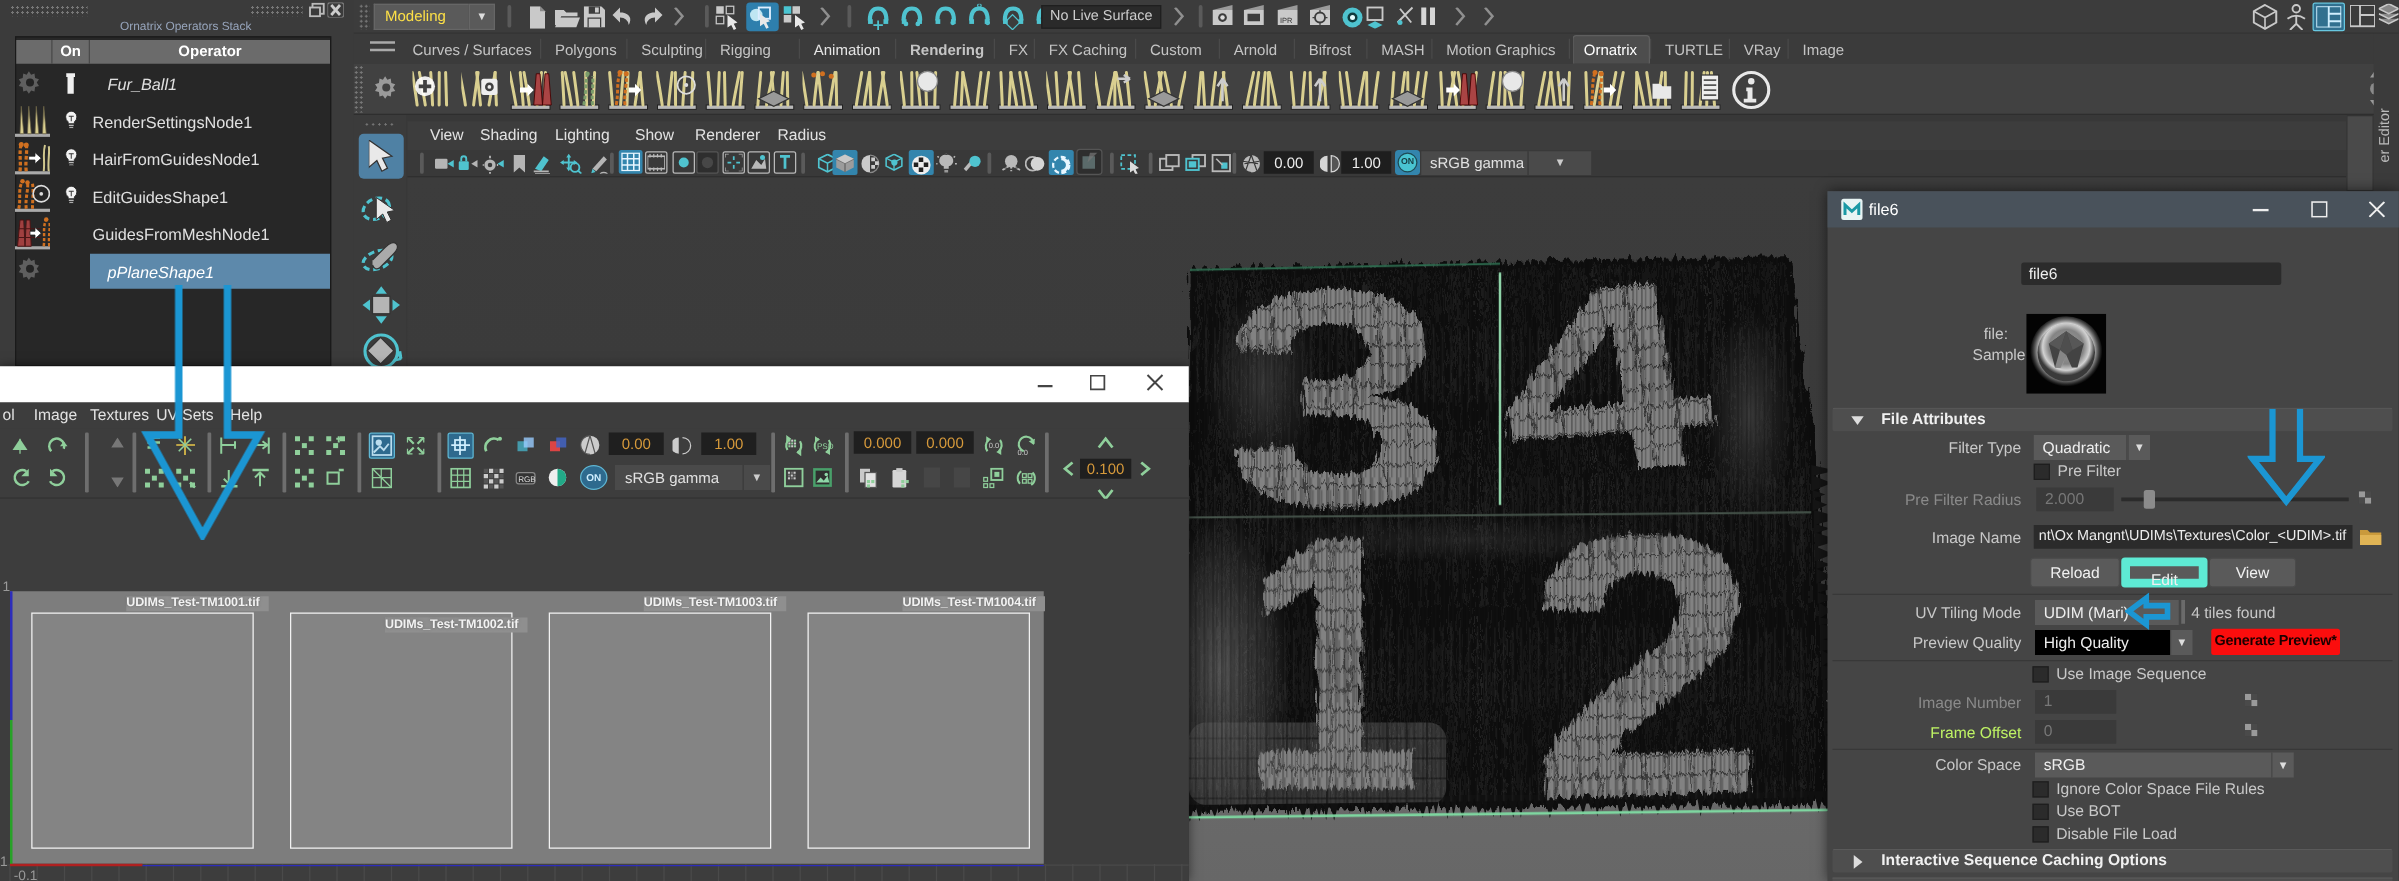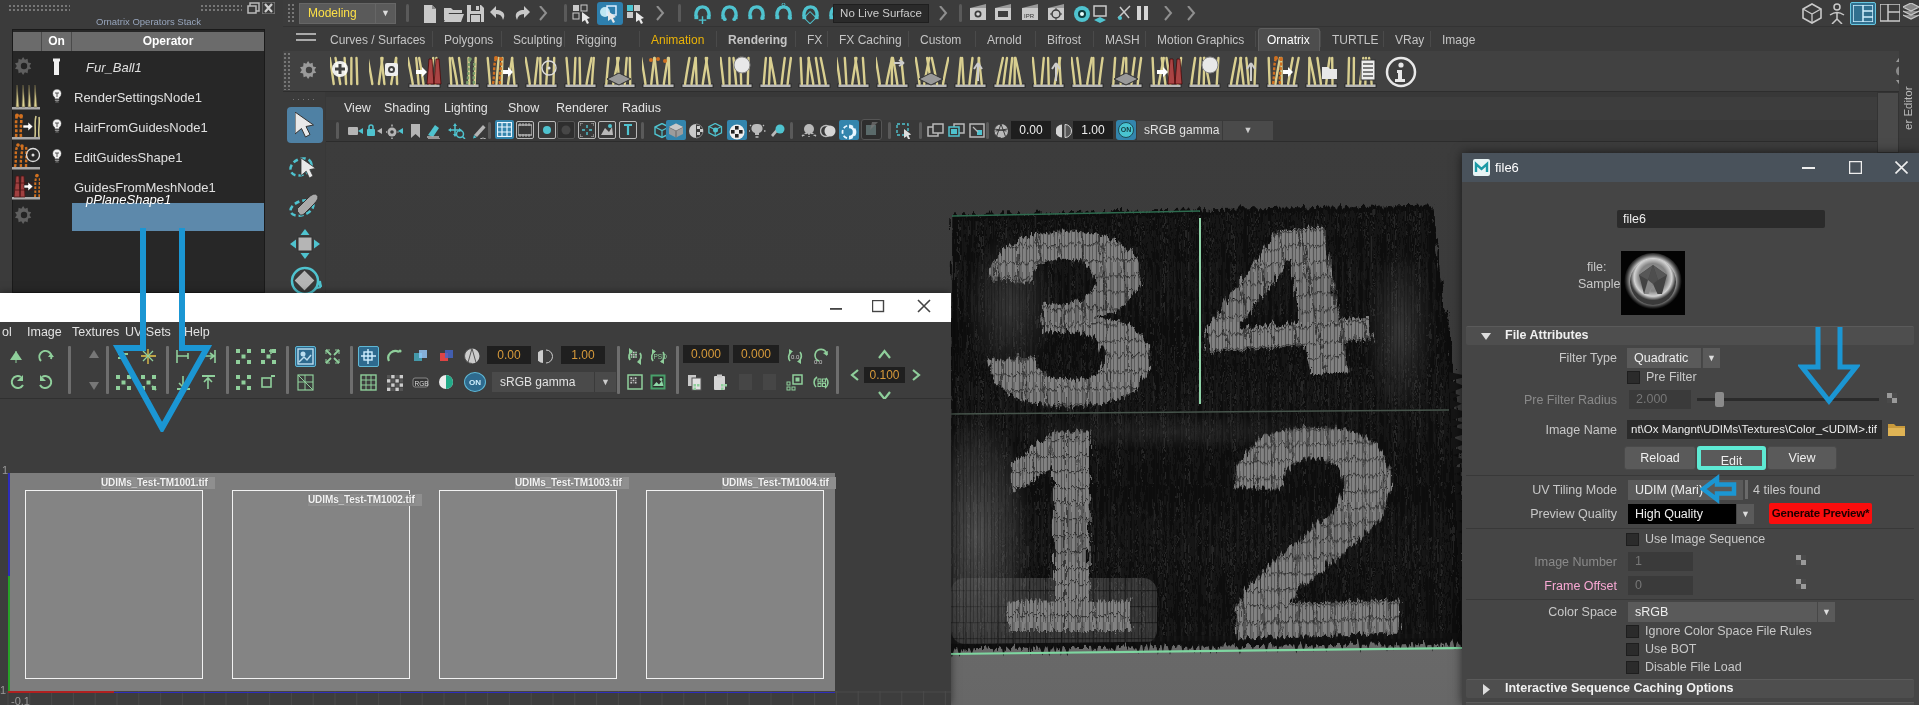--- a/index.html
+++ b/index.html
@@ -184,21 +184,21 @@
 <div class="abs" style="left:0px;top:27px;width:1919px;height:24px;background:#3b3b3b;"></div>
 <div class="abs" style="left:296px;top:33px;width:20px;height:3px;border-top:2px solid #aaa;border-bottom:2px solid #aaa;height:8px;"></div>
 <div class="abs" style="left:1258px;top:28px;width:62px;height:23px;background:#4d4d4d;border:1px solid #5e5e5e;border-bottom:none;border-radius:3px 3px 0 0;"></div>
 <div class="abs" style="left:330px;top:33px;white-space:nowrap;color:#c4c4c4;font-size:12px;">Curves / Surfaces</div>
 <div class="abs" style="left:444px;top:33px;white-space:nowrap;color:#c4c4c4;font-size:12px;">Polygons</div>
 <div class="abs" style="left:432px;top:31px;width:1px;height:16px;background:#4a4a4a;"></div>
 <div class="abs" style="left:513px;top:33px;white-space:nowrap;color:#c4c4c4;font-size:12px;">Sculpting</div>
 <div class="abs" style="left:501px;top:31px;width:1px;height:16px;background:#4a4a4a;"></div>
 <div class="abs" style="left:576px;top:33px;white-space:nowrap;color:#c4c4c4;font-size:12px;">Rigging</div>
 <div class="abs" style="left:564px;top:31px;width:1px;height:16px;background:#4a4a4a;"></div>
-<div class="abs" style="left:651px;top:33px;white-space:nowrap;color:#eab308;font-size:12px;text-align:center;">Animation</div>
+<div class="abs" style="left:651px;top:33px;white-space:nowrap;color:#e5e5e5;font-size:12px;text-align:center;">Animation</div>
 <div class="abs" style="left:639px;top:31px;width:1px;height:16px;background:#4a4a4a;"></div>
 <div class="abs" style="left:728px;top:33px;white-space:nowrap;color:#c4c4c4;font-size:12px;font-weight:bold;">Rendering</div>
 <div class="abs" style="left:716px;top:31px;width:1px;height:16px;background:#4a4a4a;"></div>
 <div class="abs" style="left:807px;top:33px;white-space:nowrap;color:#c4c4c4;font-size:12px;">FX</div>
 <div class="abs" style="left:795px;top:31px;width:1px;height:16px;background:#4a4a4a;"></div>
 <div class="abs" style="left:839px;top:33px;white-space:nowrap;color:#c4c4c4;font-size:12px;">FX Caching</div>
 <div class="abs" style="left:827px;top:31px;width:1px;height:16px;background:#4a4a4a;"></div>
 <div class="abs" style="left:920px;top:33px;white-space:nowrap;color:#c4c4c4;font-size:12px;">Custom</div>
 <div class="abs" style="left:908px;top:31px;width:1px;height:16px;background:#4a4a4a;"></div>
 <div class="abs" style="left:987px;top:33px;white-space:nowrap;color:#c4c4c4;font-size:12px;">Arnold</div>
@@ -559,21 +559,21 @@
       <path d="M12 12 h4 v-3 l5 4.5 -5 4.5 v-3 h-4 z" fill="#fff" stroke="#222" stroke-width="0.6"></path>
       <path d="M23 24 C24 15 22 9 25 2 M27.5 24 C26.5 16 28.5 9 27.5 4" stroke="#d07020" stroke-width="2" fill="none" stroke-dasharray="2.6 1.4"></path>
       <circle cx="25" cy="2.5" r="1.8" fill="#d07020"></circle>
     </svg>
 <div class="abs" style="left:74px;top:180px;white-space:nowrap;color:#e0e0e0;font-size:13px;">GuidesFromMeshNode1</div>
 <div class="abs" style="left:72px;top:203px;width:192px;height:28px;background:#5d89ab;"></div>
 <svg class="abs" style="left:14px;top:205px;" width="24" height="24" viewBox="0 0 24 24">
       <path d="M9 0 L11 3 L14 2 L14.5 6 L18 7 L16 10 L18 13 L14.5 14 L14 18 L11 17 L9 20 L7 17 L4 18 L3.5 14 L0 13 L2 10 L0 7 L3.5 6 L4 2 L7 3 Z" fill="#5f5f5f" transform="translate(1,1) scale(0.9)"></path>
       <circle cx="10" cy="10" r="3.2" fill="#242424"></circle>
     </svg>
-<div class="abs" style="left:86px;top:192px;white-space:nowrap;color:#fff;font-style:italic;font-size:13px;">pPlaneShape1</div>
+<div class="abs" style="left:86px;top:210px;white-space:nowrap;color:#fff;font-style:italic;font-size:13px;">pPlaneShape1</div>
 <div class="abs" style="left:291px;top:97px;width:26px;height:6px;background-image:radial-gradient(#777 0.9px, transparent 1px);background-size:5px 5px;"></div>
 <div class="abs" style="left:287px;top:107px;width:36px;height:36px;background:#4f81a4;border-radius:4px;"></div>
 <svg class="abs" style="left:295px;top:112px;" width="22" height="27" viewBox="0 0 22 27">
       <path d="M0 0 L0 22 L6.5 16.5 L10.5 25 L15 22.5 L11 14.5 L18.5 13 Z" fill="#e9e9e9" stroke="#333" stroke-width="1"></path>
     </svg>
 <svg class="abs" style="left:288px;top:150px;" width="34" height="34" viewBox="0 0 34 34">
       <ellipse cx="13" cy="17" rx="11" ry="8" fill="none" stroke="#4fc3cf" stroke-width="2.5" stroke-dasharray="5 3" transform="rotate(-25 13 17)"></ellipse>
       <g transform="translate(13,8) scale(0.8)">
         <path d="M0 0 L0 22 L6.5 16.5 L10.5 25 L15 22.5 L11 14.5 L18.5 13 Z" fill="#e9e9e9" stroke="#333" stroke-width="1"></path>
       </g>
@@ -1239,21 +1239,21 @@
       <rect x="5" width="5" height="5" fill="#4a4a4a"></rect>
       <rect y="5" width="5" height="5" fill="#4a4a4a"></rect>
     </svg>
 <div class="abs" style="left:1466px;top:423px;width:151px;height:15px;color:#c8c8c8;font-size:12.5px;text-align:right;">Image Name</div>
 <div class="abs" style="left:1627px;top:420px;width:255px;height:19px;background:#2b2b2b;color:#ececec;font-size:11.5px;line-height:19px;padding-left:4px;overflow:hidden;white-space:nowrap;">nt\Ox Mangnt\UDIMs\Textures\Color_&lt;UDIM&gt;.tif</div>
 <svg class="abs" style="left:1887px;top:421px;" width="19" height="16" viewBox="0 0 19 16">
       <path d="M1 3 h6 l2 2 h9 v10 h-17 z" fill="#c99a3c"></path>
       <path d="M1 7 h17 v8 h-17 z" fill="#e0b455"></path>
     </svg>
 <div class="abs" style="left:1624px;top:446px;width:72px;height:24px;background:#5a5a5a;border-radius:3px;border:1px solid #4a4a4a;color:#f0f0f0;font-size:12.5px;text-align:center;line-height:22px;">Reload</div>
-<div class="abs" style="left:1697px;top:446px;width:69px;height:24px;background:#5a5a5a;border-radius:3px;border:4px solid #5eead4;color:#f0f0f0;font-size:12.5px;text-align:center;line-height:22px;">Edit</div>
+<div class="abs" style="left:1697px;top:446px;width:69px;height:24px;background:#5a5a5a;border-radius:3px;border:7px solid #5eead4;color:#f0f0f0;font-size:12.5px;text-align:center;line-height:22px;">Edit</div>
 <div class="abs" style="left:1767px;top:446px;width:70px;height:24px;background:#5a5a5a;border-radius:3px;border:1px solid #4a4a4a;color:#f0f0f0;font-size:12.5px;text-align:center;line-height:22px;">View</div>
 <div class="abs" style="left:1466px;top:475px;width:448px;height:1px;background:#383838;"></div>
 <div class="abs" style="left:1466px;top:483px;width:151px;height:15px;color:#c8c8c8;font-size:12.5px;text-align:right;">UV Tiling Mode</div>
 <div class="abs" style="left:1628px;top:480px;width:115px;height:20px;background:#5a5a5a;color:#eee;font-size:12.5px;line-height:20px;padding-left:7px;">UDIM (Mari)</div>
 <div class="abs" style="left:1745px;top:480px;width:3px;height:19px;background:#6a6a6a;"></div>
 <div class="abs" style="left:1753px;top:483px;white-space:nowrap;color:#c8c8c8;font-size:12.5px;">4 tiles found</div>
 <div class="abs" style="left:1466px;top:507px;width:151px;height:15px;color:#c8c8c8;font-size:12.5px;text-align:right;">Preview Quality</div>
 <div class="abs" style="left:1628px;top:504px;width:108px;height:20px;background:#000000;color:#eee;font-size:12.5px;line-height:20px;padding-left:7px;">High Quality</div>
 <div class="abs" style="left:1736px;top:504px;width:18px;height:20px;background:#5a5a5a;border-left:1px solid #474747;color:#ddd;font-size:9px;text-align:center;line-height:20px;">▼</div>
 <div class="abs" style="left:1769px;top:503px;width:103px;height:21px;background:#fb0d0d;border-radius:2px;color:#1c0000;font-size:11.5px;letter-spacing:-0.2px;white-space:nowrap;text-align:center;line-height:21px;font-weight:bold;overflow:hidden;">Generate Preview*</div>
@@ -1261,21 +1261,21 @@
 <div class="abs" style="left:1626px;top:533px;width:13px;height:13px;background:#2b2b2b;border:1px solid #1e1e1e;"></div>
 <div class="abs" style="left:1645px;top:532px;white-space:nowrap;color:#c8c8c8;font-size:12.5px;">Use Image Sequence</div>
 <div class="abs" style="left:1466px;top:555px;width:151px;height:15px;color:#8a8a8a;font-size:12.5px;text-align:right;">Image Number</div>
 <div class="abs" style="left:1628px;top:552px;width:65px;height:19px;background:#3a3a3a;color:#777;font-size:12.5px;line-height:19px;padding-left:7px;">1</div>
 <svg class="abs" style="left:1796px;top:555px;" width="10" height="10" viewBox="0 0 10 10">
       <rect width="5" height="5" fill="#9a9a9a"></rect>
       <rect x="5" y="5" width="5" height="5" fill="#9a9a9a"></rect>
       <rect x="5" width="5" height="5" fill="#4a4a4a"></rect>
       <rect y="5" width="5" height="5" fill="#4a4a4a"></rect>
     </svg>
-<div class="abs" style="left:1466px;top:579px;width:151px;height:15px;color:#f9a8d4;font-size:12.5px;text-align:right;">Frame Offset</div>
+<div class="abs" style="left:1466px;top:579px;width:151px;height:15px;color:#bef264;font-size:12.5px;text-align:right;">Frame Offset</div>
 <div class="abs" style="left:1628px;top:576px;width:65px;height:19px;background:#3a3a3a;color:#777;font-size:12.5px;line-height:19px;padding-left:7px;">0</div>
 <svg class="abs" style="left:1796px;top:579px;" width="10" height="10" viewBox="0 0 10 10">
       <rect width="5" height="5" fill="#9a9a9a"></rect>
       <rect x="5" y="5" width="5" height="5" fill="#9a9a9a"></rect>
       <rect x="5" width="5" height="5" fill="#4a4a4a"></rect>
       <rect y="5" width="5" height="5" fill="#4a4a4a"></rect>
     </svg>
 <div class="abs" style="left:1466px;top:599px;width:448px;height:1px;background:#383838;"></div>
 <div class="abs" style="left:1466px;top:605px;width:151px;height:15px;color:#c8c8c8;font-size:12.5px;text-align:right;">Color Space</div>
 <div class="abs" style="left:1628px;top:602px;width:189px;height:20px;background:#5a5a5a;color:#eee;font-size:12.5px;line-height:20px;padding-left:7px;">sRGB</div>

